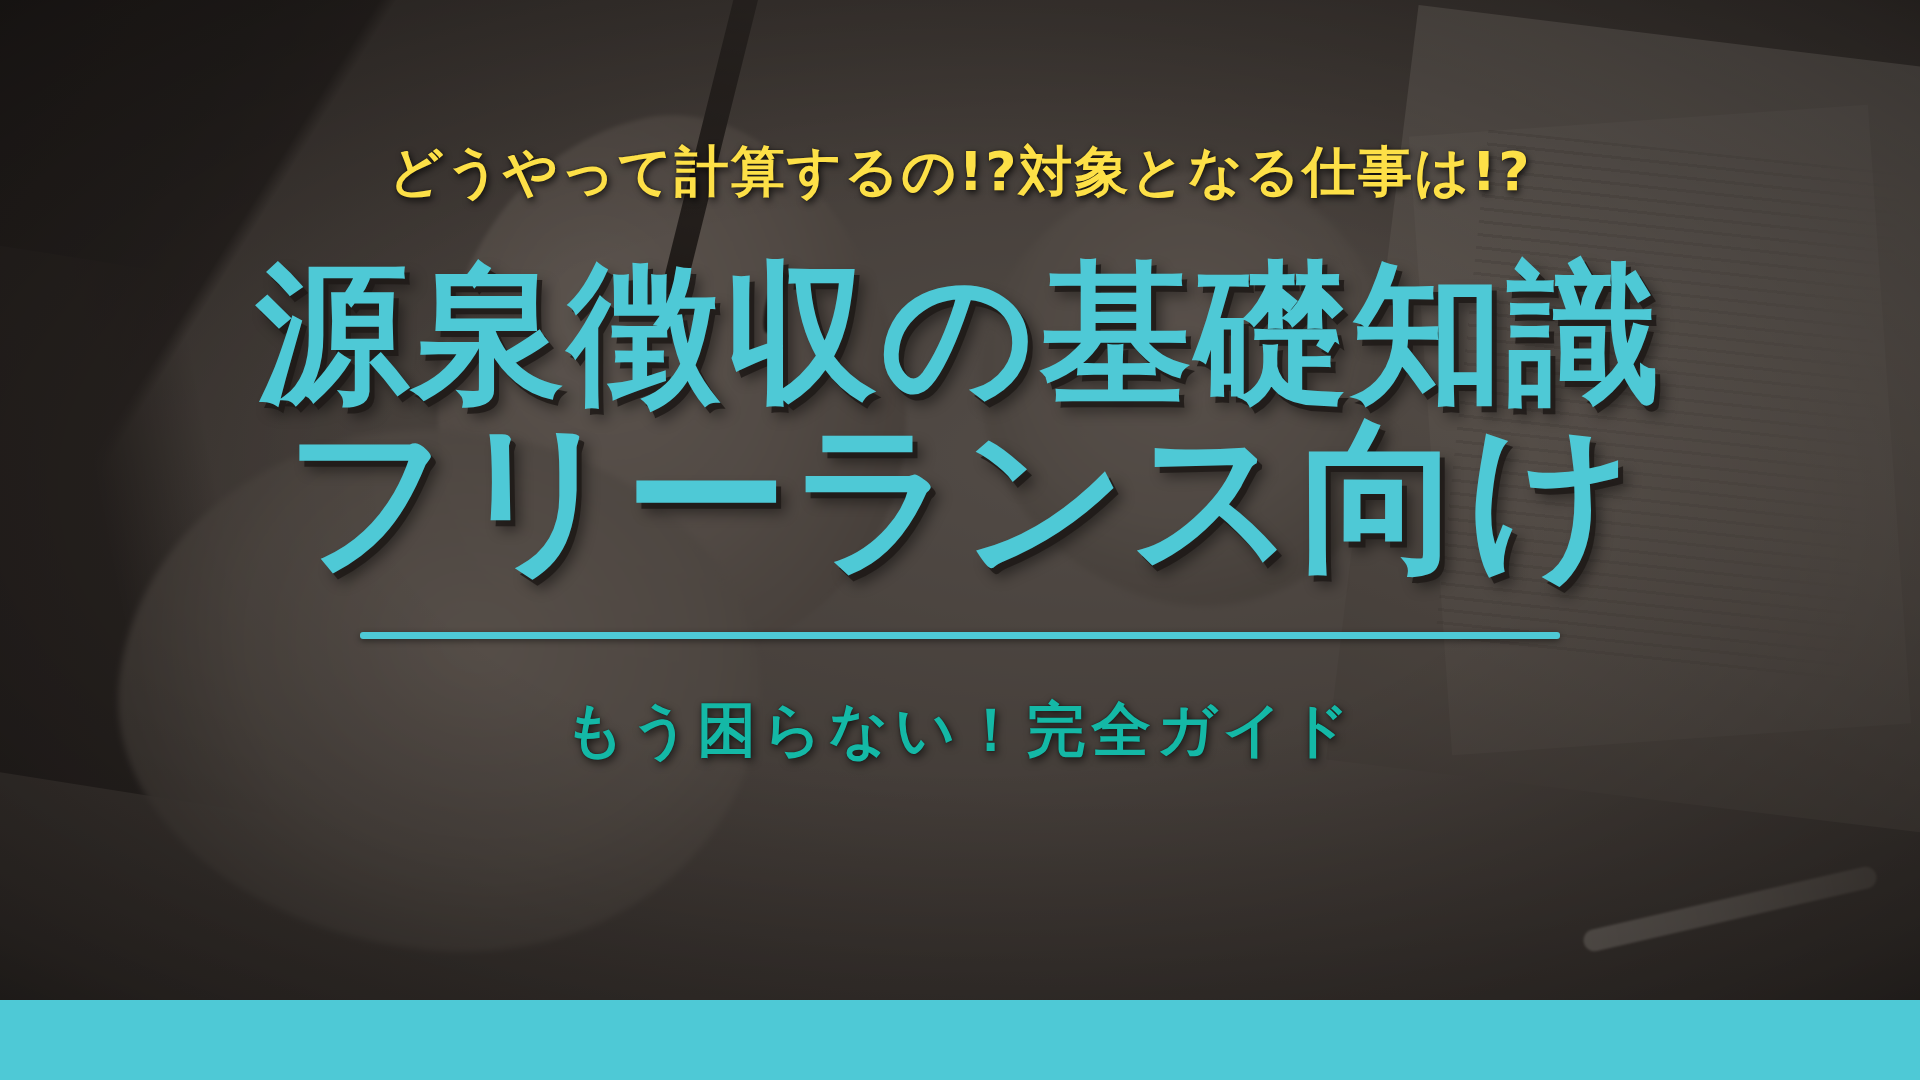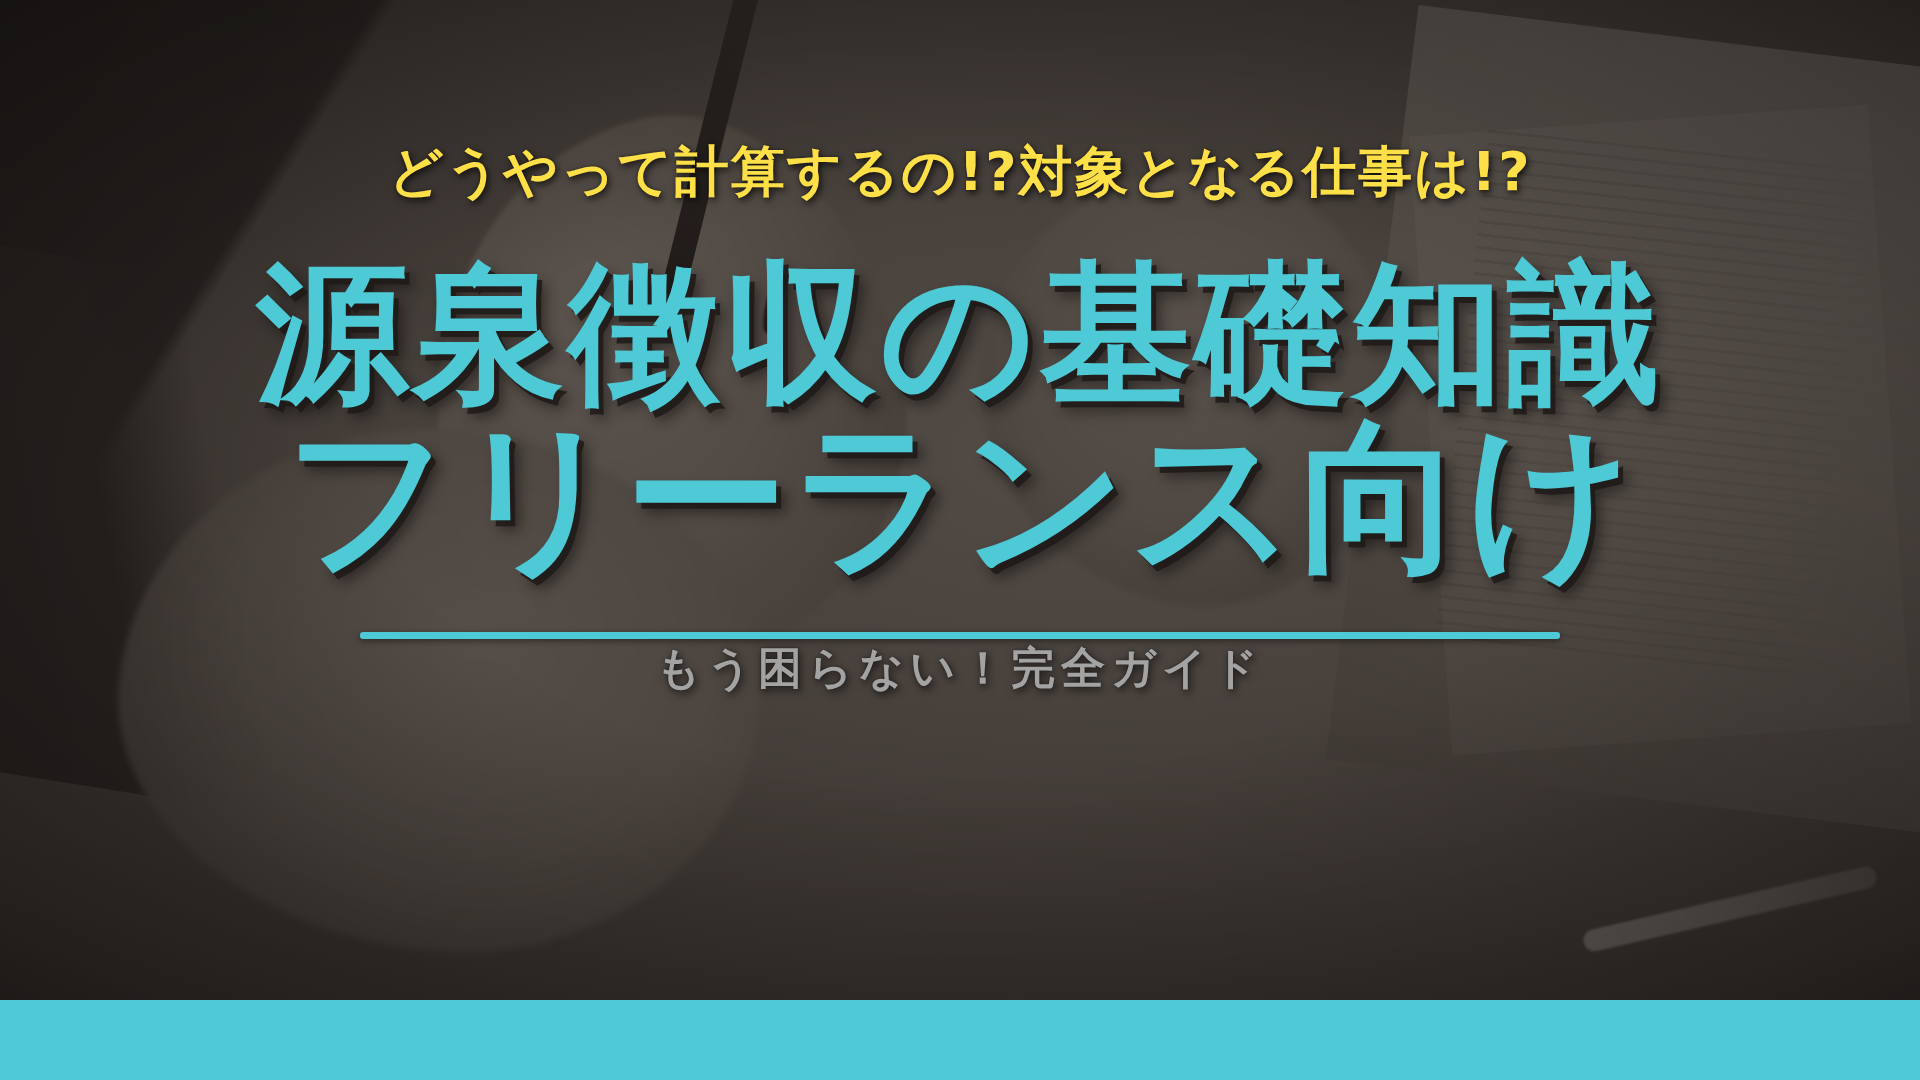--- a/index.html
+++ b/index.html
@@ -218,23 +218,24 @@
   .rule {
     margin-top: 48px;
     width: 1200px;
     height: 7px;
     background: #4ec9d6;
     border-radius: 3px;
     box-shadow: 0 2px 6px rgba(0,0,0,.45);
   }
 
   .tagline {
-    font-size: 44px;
+    margin-top: 52px;
+    font-size: 59px;
     font-weight: 700;
-    color: #a3a3a3;
+    color: #14b8a6;
     letter-spacing: 6px;
     white-space: nowrap;
     text-shadow:
       0 0 2px rgba(0,0,0,.5),
       2px 3px 8px rgba(0,0,0,.7);
   }
 
   .bottom-bar {
     position: absolute;
     left: 0;

